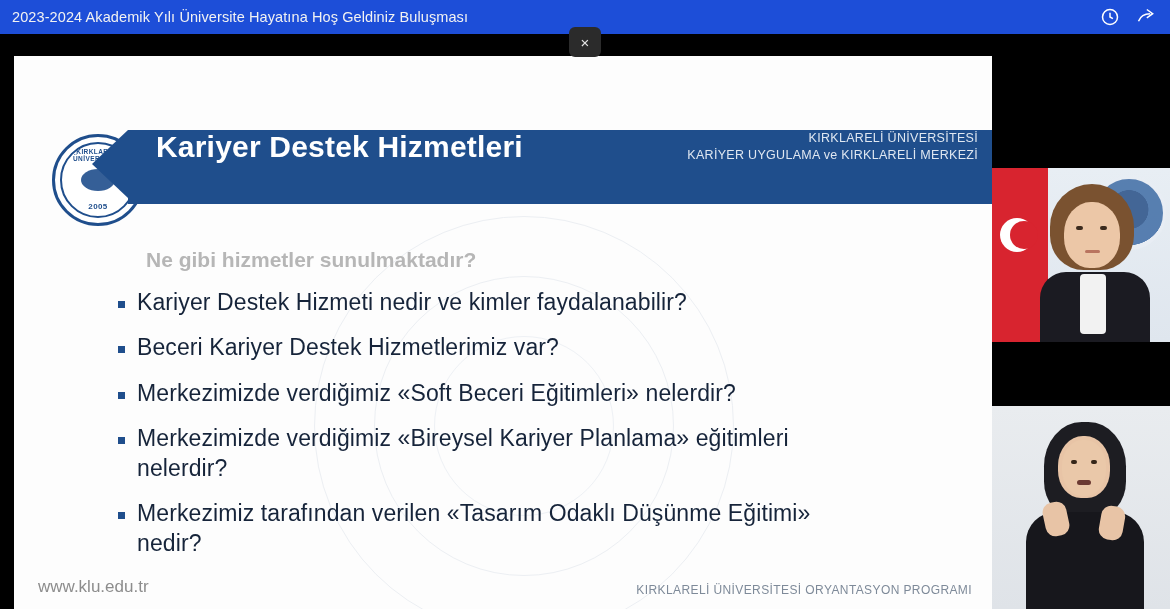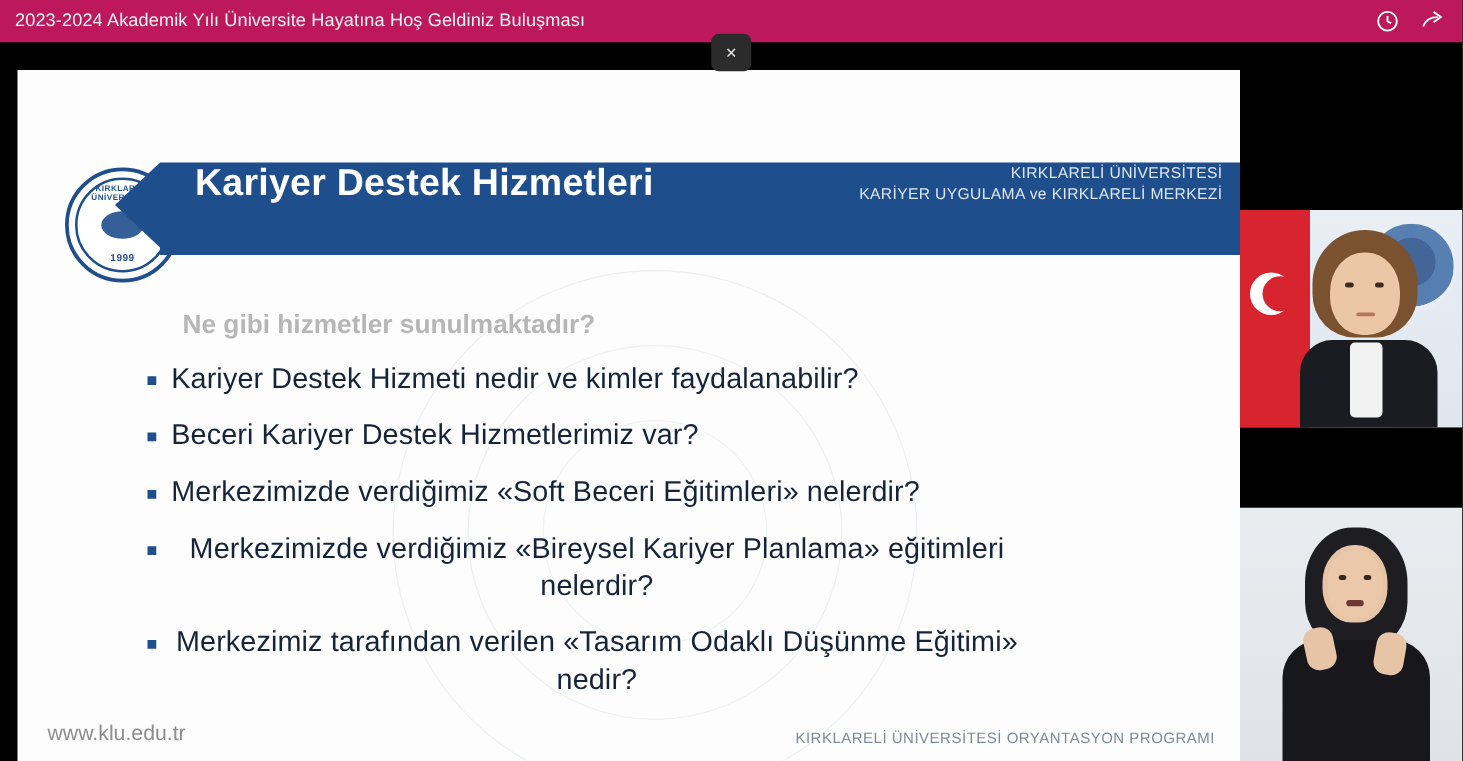--- a/index.html
+++ b/index.html
@@ -7,21 +7,21 @@
     width: 1170px; height: 609px;
     background: #000;
     font-family: "Liberation Sans", sans-serif;
     overflow: hidden;
   }
   #app { position: relative; width: 1170px; height: 609px; background: #000; }
 
   
   .topbar {
     position: absolute; left: 0; top: 0; width: 1170px; height: 34px;
-    background: #be185d; color: #fff;
+    background: #1d4ed8; color: #fff;
     display: flex; align-items: center;
   }
   .topbar-title {
     font-size: 14.5px; color: #f2f2f2; padding-left: 12px;
     white-space: nowrap; letter-spacing: 0.1px;
   }
   .topbar-actions {
     margin-left: auto; display: flex; align-items: center; gap: 16px;
     padding-right: 14px;
   }
@@ -94,21 +94,21 @@
   }
   .logo-arc-top { top: 4px; }
   .logo-arc-bot { bottom: 5px; font-size: 8px; }
 
   .subhead {
     position: absolute; left: 112px; top: 192px;
     font-size: 21px; font-weight: bold; color: #b6b6b6; margin-left: 20px;
   }
 
   .bullets { position: absolute; left: 104px; top: 232px; width: 700px; }
-  .bullet { display: flex; margin-bottom: 16px; text-align: center; }
+  .bullet { display: flex; margin-bottom: 16px; }
   .bullet .sq {
     width: 7px; height: 7px; background: #1f4e8c; margin-top: 13px;
     margin-right: 12px; flex: 0 0 auto;
   }
   .bullet .txt {
     font-size: 23px; color: #16243a; line-height: 1.28; letter-spacing: .1px;
   }
 
   .slide-foot-left {
     position: absolute; left: 24px; bottom: 12px; font-size: 17px; color: #8d8d8d;
@@ -214,21 +214,21 @@
 
     <div class="slide">
       <div class="wm wm1"></div>
       <div class="wm wm2"></div>
       <div class="wm wm3"></div>
 
       <div class="logo">
         <div class="logo-inner">
           <div class="logo-arc-top">KIRKLARELİ ÜNİVERSİTESİ</div>
           <div class="logo-petal"></div>
-          <div class="logo-arc-bot">1999</div>
+          <div class="logo-arc-bot">2005</div>
         </div>
       </div>
 
       <div class="slide-header">
         <div class="slide-title">Kariyer Destek Hizmetleri</div>
         <div class="slide-header-right">
           <div class="shr1">KIRKLARELİ ÜNİVERSİTESİ</div>
           <div class="shr2">KARİYER UYGULAMA ve KIRKLARELİ MERKEZİ</div>
         </div>
       </div>

